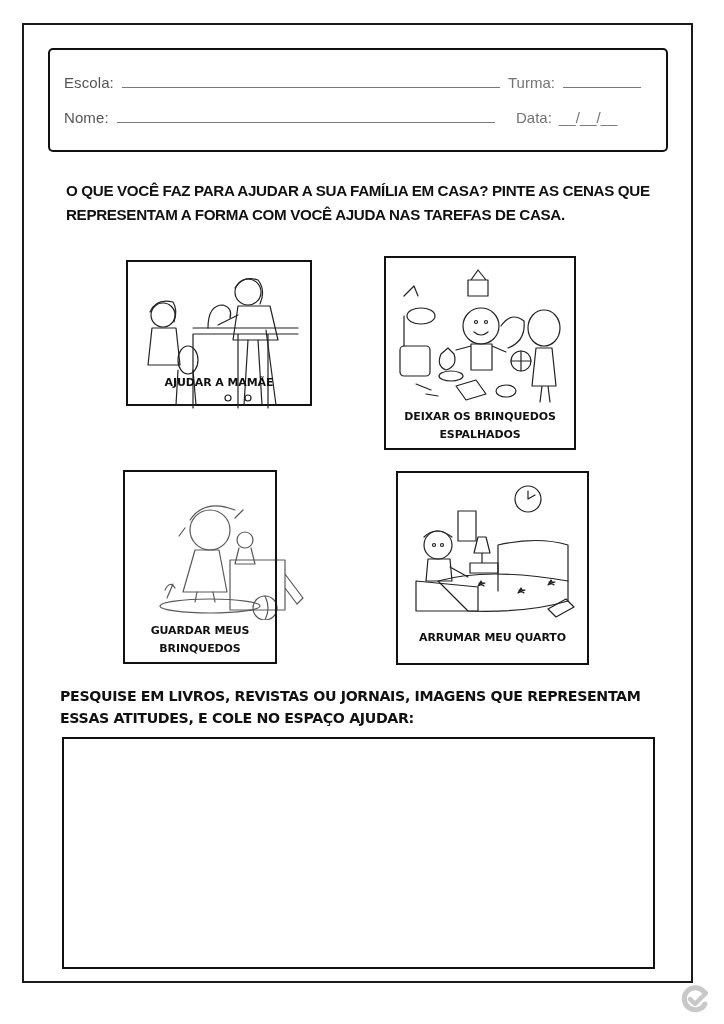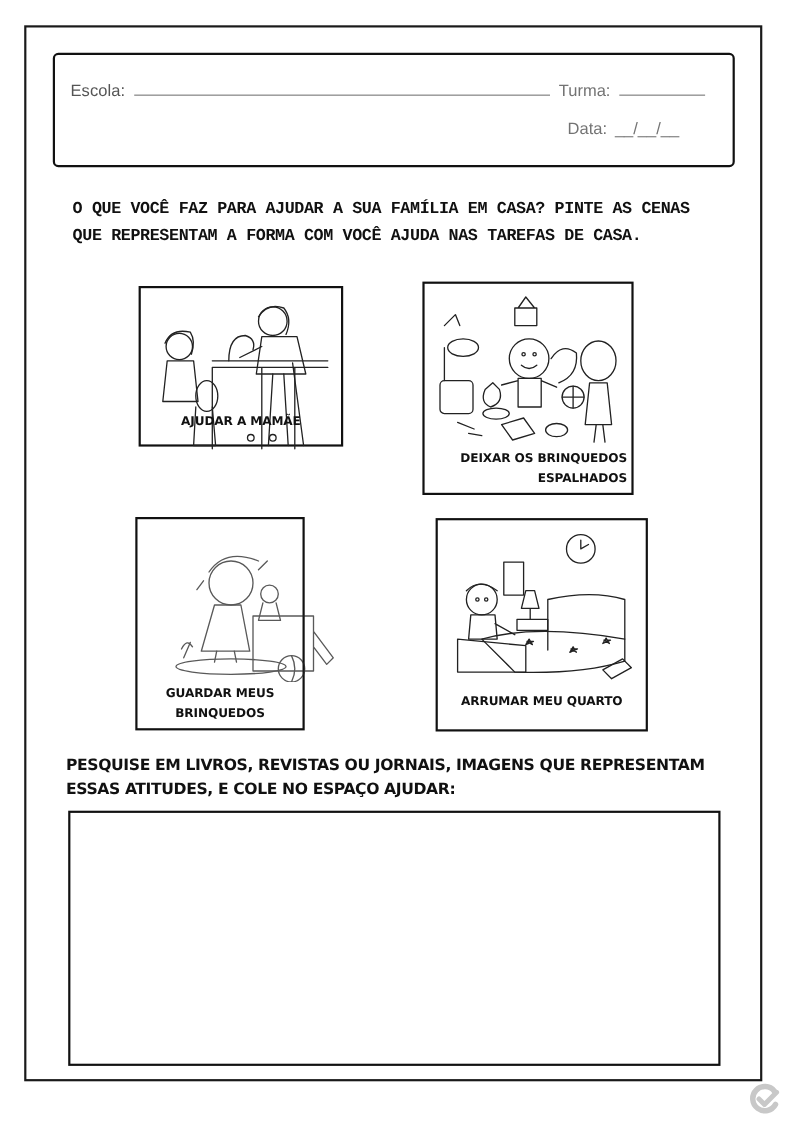--- a/index.html
+++ b/index.html
@@ -16,21 +16,21 @@
   }
   .hdr-row { position: absolute; left: 14px; font-size: 15px; color: #555; font-family: "Liberation Sans", sans-serif; letter-spacing: 0.1px; }
   .hdr-row .line { display: inline-block; border-bottom: 1px solid #777; vertical-align: baseline; height: 1px; }
   .row1 { top: 24px; text-align: right; }
   .row2 { top: 59px; }
   .hdr-right { position: absolute; font-size: 15px; color: #737373; font-family: "Liberation Sans", sans-serif; }
 
   .instr {
     position: absolute; left: 66px; top: 179px; width: 590px;
     font-weight: bold; font-size: 15.2px; line-height: 23.5px; color: #111;
-    font-family: Liberation Mono, monospace; letter-spacing: -0.35px;
+    font-family: Liberation Sans, sans-serif; letter-spacing: -0.35px;
   }
   .instr2 {
     position: absolute; left: 60px; top: 685px; width: 620px;
     font-weight: bold; font-size: 14.2px; line-height: 22px; color: #111;
     font-family: "DejaVu Sans", sans-serif; letter-spacing: -0.35px;
   }
 
   .card {
     position: absolute; border: 2.5px solid #111; background: #fff;
   }
@@ -60,20 +60,24 @@
 
 <div class="header-box">
   <div class="hdr-row row1">
     <span>Escola:</span>
     <span class="line" style="width:378px;margin-left:4px;"></span>
   </div>
   <div class="hdr-right" style="left:458px;top:24px;">
     <span>Turma:</span>
     <span class="line" style="display:inline-block;width:78px;border-bottom:1px solid #777;margin-left:4px;"></span>
   </div>
+  <div class="hdr-row row2">
+    <span>Nome:</span>
+    <span class="line" style="width:378px;margin-left:4px;"></span>
+  </div>
   <div class="hdr-right" style="left:466px;top:59px;">
     <span>Data:</span>
     <span style="margin-left:3px;">__/__/__</span>
   </div>
 </div>
 
 <div class="instr">O QUE VOCÊ FAZ PARA AJUDAR A SUA FAMÍLIA EM CASA? PINTE AS CENAS QUE REPRESENTAM A FORMA COM VOCÊ AJUDA NAS TAREFAS DE CASA.</div>
 
 <div class="card c1">
   <div class="art">
@@ -126,21 +130,21 @@
         <path d="M115 95 L135 95 M125 85 L125 105"></path>
 
       <path d="M45 88 L52 82 L58 88 Q62 100 50 104 Q40 100 45 88"></path>
 
       <path d="M60 120 L80 114 L90 128 L70 134 Z"></path>
       <ellipse cx="110" cy="125" rx="10" ry="6"></ellipse>
       <path d="M20 118 L35 124 M30 128 L42 130"></path>
       <ellipse cx="55" cy="110" rx="12" ry="5"></ellipse>
     </svg>
   </div>
-  <div class="cap" style="bottom:4px;text-align:right;">DEIXAR OS BRINQUEDOS ESPALHADOS</div>
+  <div class="cap" style="bottom:4px;">DEIXAR OS BRINQUEDOS ESPALHADOS</div>
 </div>
 
 <div class="card c3">
   <div class="art">
     <svg width="170" height="140" viewBox="0 0 170 140" style="opacity:0.75;">
 
       <circle cx="75" cy="50" r="20"></circle>
       <path d="M55 40 Q70 18 100 30"></path>
       <path d="M50 48 L44 56 M100 38 L108 30"></path>
       <path d="M60 70 L48 112 L92 112 L84 70 Z"></path>

